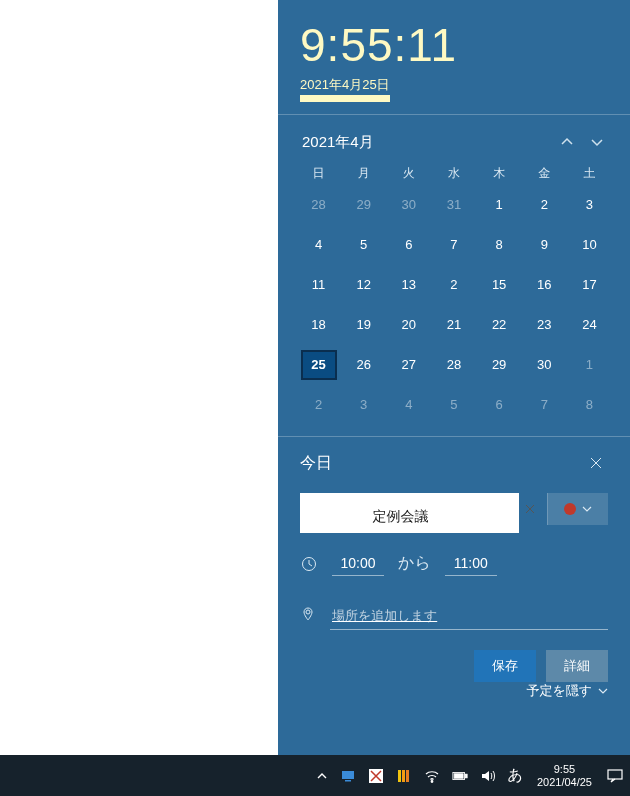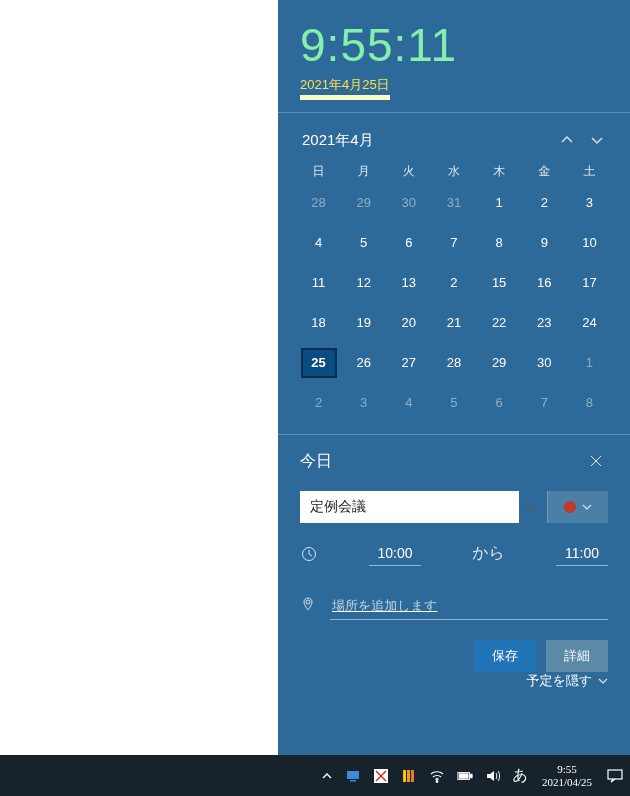--- a/index.html
+++ b/index.html
@@ -1,58 +1,58 @@
 <!DOCTYPE html>
 <html><head>
 <meta charset="utf-8">
 <style>
   html,body{margin:0;padding:0;width:630px;height:796px;background:#fff;font-family:"Segoe UI","Yu Gothic UI","Meiryo",sans-serif;overflow:hidden;}
   .desktop{position:relative;width:630px;height:796px;}
   .panel{position:absolute;right:0;top:0;width:352px;height:755px;background:#2d6a99;color:#fff;}
   .clock-block{padding:18px 22px 12px 22px;border-bottom:1px solid rgba(255,255,255,0.25);}
-  .clock{font-size:46px;font-weight:300;letter-spacing:1px;color:#86efac;}
+  .clock{font-size:46px;font-weight:300;letter-spacing:1px;color:#fef9c3;}
   .clock .colon{font-weight:300;}
-  .date-link{display:inline-block;margin-top:4px;font-size:13px;color:#fde047;border-bottom:5px solid #fef9c3;padding-bottom:1px;cursor:pointer;}
+  .date-link{display:inline-block;margin-top:4px;font-size:13px;color:#fef9c3;border-bottom:7px solid #fef9c3;padding-bottom:1px;cursor:pointer;}
   .cal-block{padding:10px 18px 6px 18px;border-bottom:1px solid rgba(255,255,255,0.25);}
   .cal-header{display:flex;align-items:center;height:34px;}
   .cal-month{font-size:15px;flex:1;padding-left:6px;}
   .cal-nav{width:30px;height:30px;display:flex;align-items:center;justify-content:center;cursor:pointer;}
   .cal-nav svg{stroke:#cfe1ed;}
   .cal-grid{display:grid;grid-template-columns:repeat(7,1fr);text-align:center;}
   .dow{font-size:12px;color:#dbe9f3;padding:6px 0 8px 0;}
   .day{font-size:13px;height:40px;display:flex;align-items:flex-start;justify-content:center;cursor:pointer;}
   .day.out{color:rgba(255,255,255,0.45);}
   .day .cell{width:36px;height:30px;line-height:30px;border-radius:0;}
   .day.today .cell{background:#0a4c82;border:2px solid #0a2e4f;box-sizing:border-box;line-height:26px;font-weight:600;}
   .event-block{padding:14px 22px 10px 22px;position:relative;}
   .ev-head{display:flex;align-items:center;}
   .ev-title{font-size:16px;flex:1;}
   .ev-close{width:24px;height:24px;display:flex;align-items:center;justify-content:center;cursor:pointer;}
   .title-row{display:flex;margin-top:18px;gap:0;}
-  .title-input{flex:1;background:#fff;color:#222;border:none;height:32px;padding:0 28px 0 10px;font-size:14px;outline:none;}
+  .title-input{flex:1;background:#fff;color:#222;border:none;height:32px;padding:8px 28px 0 10px;font-size:14px;outline:none;text-align:center;}
   .title-wrap{position:relative;flex:1;}
   .clear-x{position:absolute;right:6px;top:0;height:32px;width:22px;display:flex;align-items:center;justify-content:center;color:#555;cursor:pointer;font-size:14px;}
   .cal-pick{width:60px;height:32px;background:#4b7fa6;display:flex;align-items:center;justify-content:center;gap:6px;cursor:pointer;border-left:1px solid rgba(255,255,255,0.2);}
   .dot{width:12px;height:12px;border-radius:50%;background:#c0392b;}
-  .time-row{display:flex;align-items:center;margin-top:18px;gap:14px;font-size:14px;justify-content:space-between;}
+  .time-row{display:flex;align-items:center;margin-top:18px;gap:14px;font-size:14px;}
   .time-row .icon{width:18px;display:flex;justify-content:center;}
   .time-input{background:transparent;border:none;border-bottom:1px solid rgba(255,255,255,0.5);color:#fff;width:52px;text-align:center;font-size:14px;padding:4px 0;outline:none;}
   .to-label{font-size:16px;color:#dbe9f3;}
   .loc-row{display:flex;align-items:center;margin-top:26px;gap:14px;text-decoration:underline;}
   .loc-input{flex:1;background:transparent;border:none;border-bottom:1px solid rgba(255,255,255,0.5);color:#fff;font-size:13px;padding:6px 2px;outline:none;}
   .loc-input::placeholder{color:rgba(255,255,255,0.7);}
   .btn-row{display:flex;justify-content:flex-end;gap:10px;margin-top:20px;}
   .btn{height:32px;padding:0 18px;font-size:13px;display:flex;align-items:center;justify-content:center;cursor:pointer;}
   .btn-primary{background:#2174b8;color:#fff;}
   .btn-sec{background:#5d89a9;color:#fff;}
   .hide-row{display:flex;justify-content:flex-end;align-items:center;font-size:13px;gap:6px;cursor:pointer;}
   .taskbar{position:absolute;left:0;bottom:0;width:630px;height:41px;background:#16222c;display:flex;align-items:center;color:#fff;font-size:11px;}
   .tray{margin-left:auto;display:flex;align-items:center;height:100%;}
   .tray-item{height:100%;display:flex;align-items:center;justify-content:center;padding:0 6px;cursor:pointer;}
-  .tray-clock{flex-direction:column;line-height:13px;text-align:center;padding:0 8px;font-family:Liberation Serif, serif;}
+  .tray-clock{flex-direction:column;line-height:13px;text-align:center;padding:0 8px;}
   .ime{font-size:15px;}
   .tray-icon{width:16px;height:16px;}
 </style>
 </head>
 <body>
 
 <div class="desktop">
   <div class="panel">
 
     <div class="clock-block">

